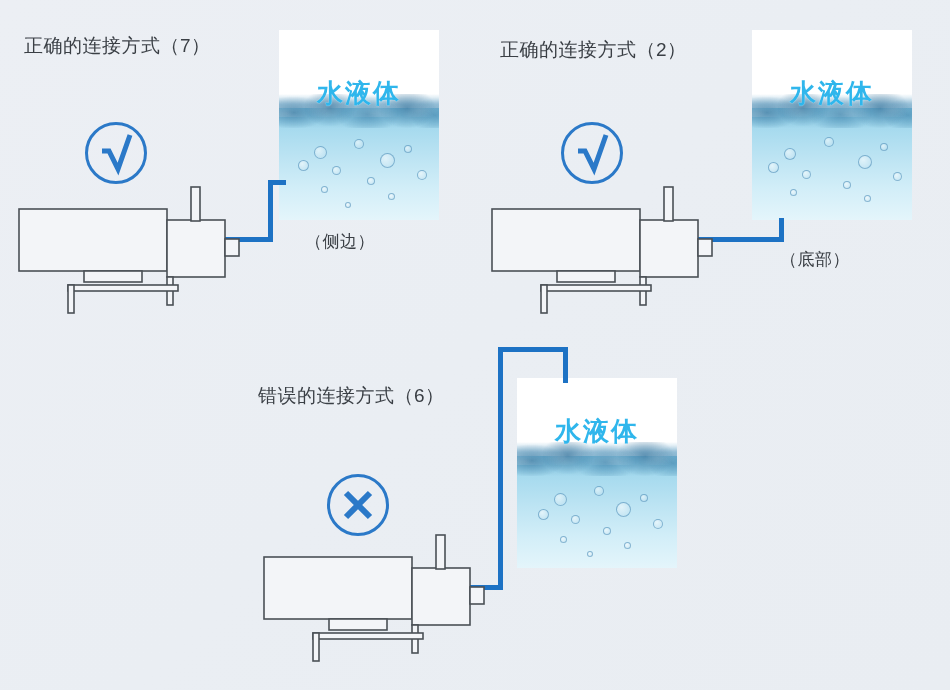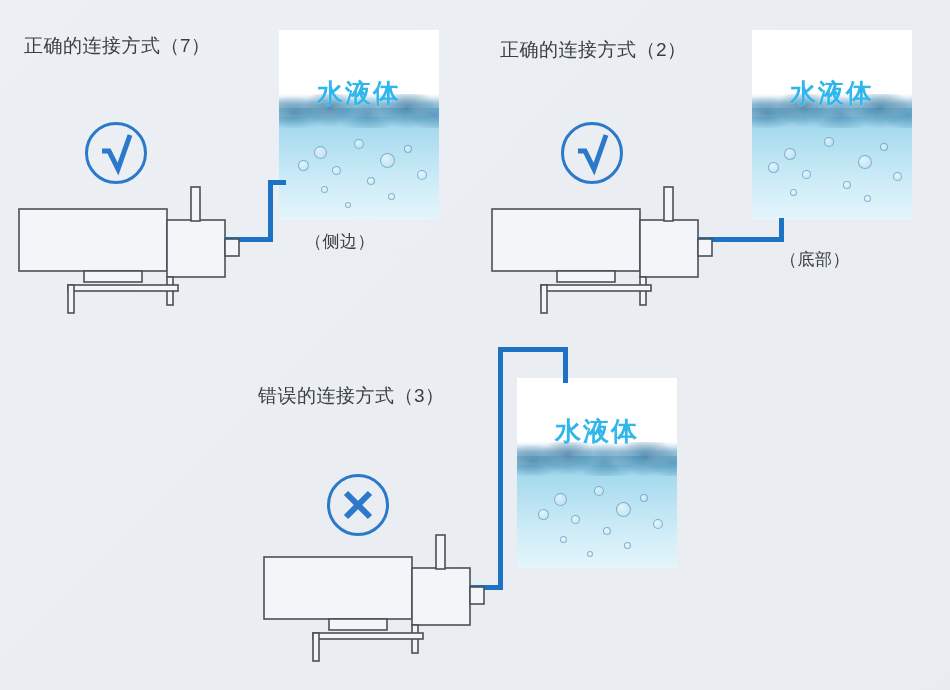--- a/index.html
+++ b/index.html
@@ -216,21 +216,21 @@
           <rect x="149" y="82" width="6" height="28"></rect>
           <rect x="50" y="90" width="110" height="6"></rect>
           <rect x="50" y="90" width="6" height="28"></rect>
         </g>
       </svg>
     </div>
   </div>
 
   <div>
 
-    <div class="panel-title" style="left:258px; top:383px;">错误的连接方式（3）</div>
+    <div class="panel-title" style="left:258px; top:383px;">错误的连接方式（6）</div>
 
     <div class="status-badge" style="left:327px; top:474px;">
       <svg width="56" height="56" viewBox="0 0 56 56">
         <path d="M16 16 L40 40 M40 16 L16 40" fill="none" stroke="#2b79c8" stroke-width="6" stroke-linecap="butt"></path>
       </svg>
     </div>
 
     <div class="tank" style="left:517px; top:378px; width:160px; height:190px;">
       <div class="tank-label" style="top:36px;">水液体</div>
       <div class="water-body" style="height:112px;">

